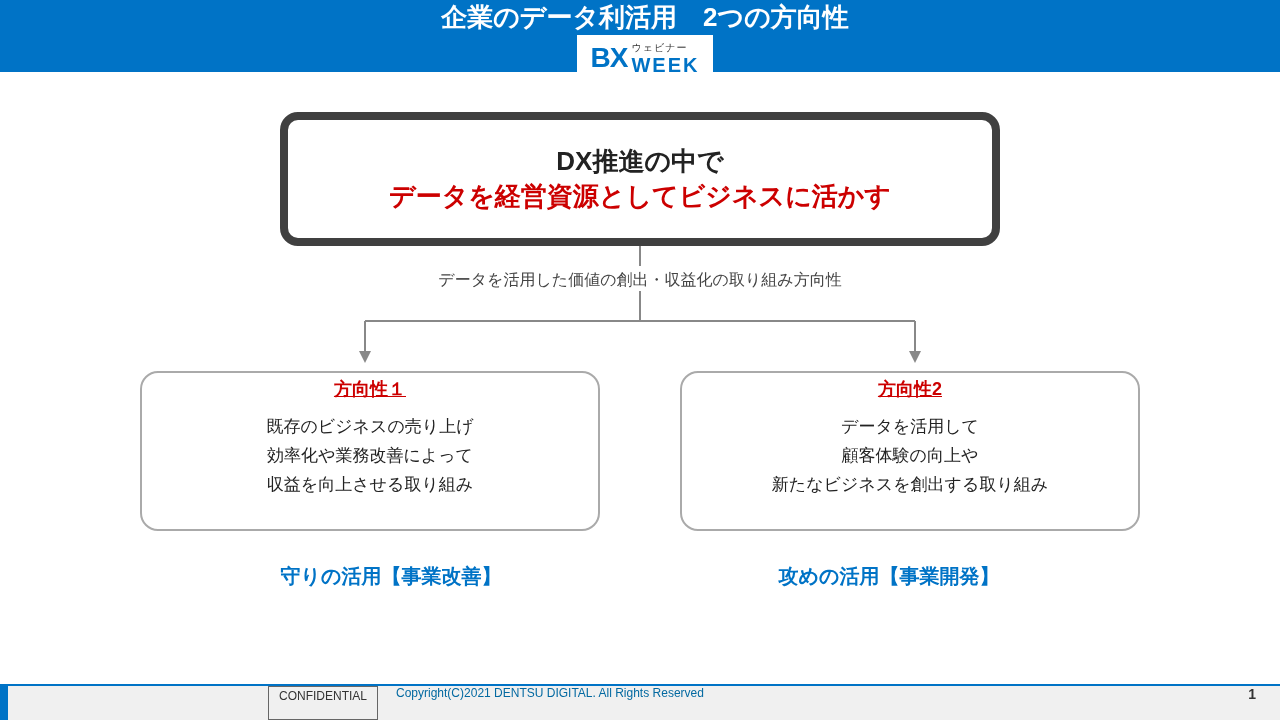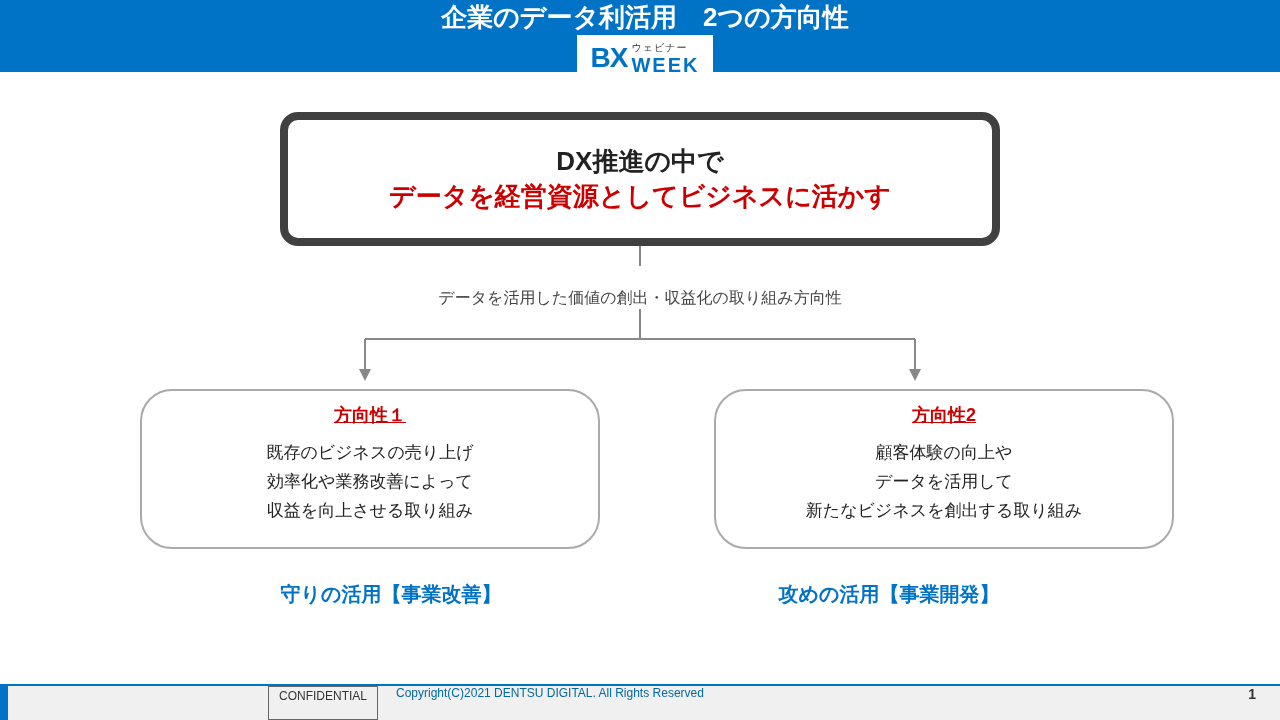--- a/index.html
+++ b/index.html
@@ -101,21 +101,21 @@
     .connector-area {
       display: flex;
       flex-direction: column;
       align-items: center;
       width: 720px;
     }
 
     .connector-label {
       font-size: 16px;
       color: #444;
-      margin-top: 22px;
+      margin-top: 4px;
       text-align: center;
     }
 
     
     .tree-svg {
       width: 900px;
       height: 80px;
       display: block;
     }
 
@@ -123,27 +123,26 @@
     .bottom-row {
       display: flex;
       width: 1100px;
       gap: 80px;
       justify-content: center;
       margin-top: 0;
     }
 
     .bottom-box {
       border: 2px solid #aaa;
-      border-radius: 32px;
-      padding: 12px 30px;
+      border-radius: 18px;
+      padding: 4px 30px;
       text-align: center;
       background: white;
       width: 460px;
       min-height: 160px;
-      margin-left: 34px;
     }
 
     .bottom-box-title {
       font-size: 18px;
       font-weight: bold;
       color: #cc0000;
       text-decoration: underline;
       margin-bottom: 12px;
     }
 
@@ -262,22 +261,22 @@
       <div class="bottom-box-content">
         <div>既存のビジネスの売り上げ</div>
         <div>効率化や業務改善によって</div>
         <div>収益を向上させる取り組み</div>
       </div>
     </div>
 
     <div class="bottom-box">
       <div class="bottom-box-title">方向性2</div>
       <div class="bottom-box-content">
+        <div>データを活用して</div>
         <div>顧客体験の向上や</div>
-        <div>データを活用して</div>
         <div>新たなビジネスを創出する取り組み</div>
       </div>
     </div>
 
   </div>
 
   <div class="bottom-labels">
     <div class="bottom-label">守りの活用【事業改善】</div>
     <div class="bottom-label">攻めの活用【事業開発】</div>
   </div>

